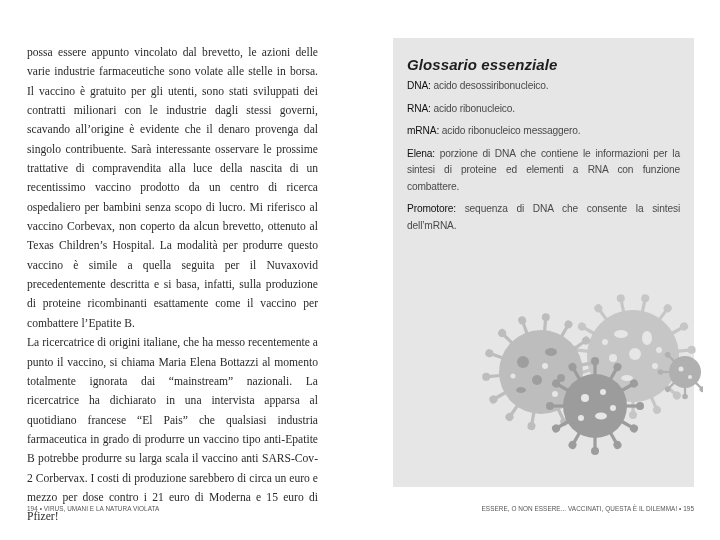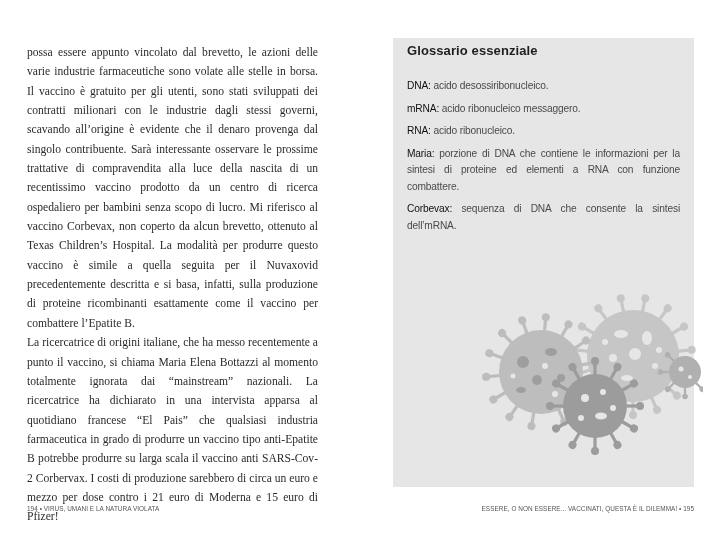--- a/index.html
+++ b/index.html
@@ -18,23 +18,23 @@
     font-family:"Liberation Sans","DejaVu Sans",sans-serif;
     font-size:6.4px; color:#555; letter-spacing:0.05px; white-space:nowrap;
   }
   .footer-left { left:27px; }
   .footer-right { right:26px; }
   .glossary-box {
     position:absolute; left:33px; top:38px; width:301px; height:449px;
     background:#e6e6e6;
   }
   .glossary-title {
-    position:absolute; left:14px; top:5px;
+    position:absolute; left:14px; top:18px;
     font-family:"Liberation Sans","DejaVu Sans",sans-serif;
-    font-size:13px; font-weight:bold; color:#1e1e1e; letter-spacing:0.1px;
+    font-size:15px; font-weight:bold; color:#1e1e1e; letter-spacing:0.1px;font-style:italic;
   }
   .glossary-list {
     position:absolute; left:14px; top:40px; width:273px;
     font-family:"Liberation Sans","DejaVu Sans",sans-serif;
     font-size:10.2px; line-height:16.5px; color:#3a3a3a; letter-spacing:-0.15px;
   }
   .entry { margin:0 0 6px 0; text-align:justify; }
   .term { color:#111; font-weight:normal; }
   .def { color:#4a4a4a; }
   .virus-art { position:absolute; left:80px; top:246px; width:230px; height:190px; }
@@ -48,24 +48,24 @@
     <p>La ricercatrice di origini italiane, che ha messo recentemente a punto il vaccino, si chiama Maria Elena Bottazzi al momento totalmente ignorata dai “mainstream” nazionali. La ricercatrice ha dichiarato in una intervista apparsa al quotidiano francese “El Pais” che qualsiasi industria farmaceutica in grado di produrre un vaccino tipo anti-Epatite B potrebbe produrre su larga scala il vaccino anti SARS-Cov-2 Corbervax. I costi di produzione sarebbero di circa un euro e mezzo per dose contro i 21 euro di Moderna e 15 euro di Pfizer!</p>
   </div>
   <div class="footer footer-left">194 • VIRUS, UMANI E LA NATURA VIOLATA</div>
 </div>
 
 <div class="page-right">
   <div class="glossary-box">
     <div class="glossary-title">Glossario essenziale</div>
     <div class="glossary-list">
       <p class="entry"><span class="term">DNA:</span><span class="def"> acido desossiribonucleico.</span></p>
+      <p class="entry"><span class="term">RNA:</span><span class="def"> acido ribonucleico.</span></p>
       <p class="entry"><span class="term">mRNA:</span><span class="def"> acido ribonucleico messaggero.</span></p>
-      <p class="entry"><span class="term">RNA:</span><span class="def"> acido ribonucleico.</span></p>
-      <p class="entry"><span class="term">Maria:</span><span class="def"> porzione di DNA che contiene le informazioni per la sintesi di proteine ed elementi a RNA con funzione combattere.</span></p>
-      <p class="entry"><span class="term">Corbevax:</span><span class="def"> sequenza di DNA che consente la sintesi dell’mRNA.</span></p>
+      <p class="entry"><span class="term">Elena:</span><span class="def"> porzione di DNA che contiene le informazioni per la sintesi di proteine ed elementi a RNA con funzione combattere.</span></p>
+      <p class="entry"><span class="term">Promotore:</span><span class="def"> sequenza di DNA che consente la sintesi dell’mRNA.</span></p>
     </div>
 
     <svg class="virus-art" viewBox="0 0 230 190" xmlns="http://www.w3.org/2000/svg">
       <defs>
         <g id="spike">
           <rect x="-1.6" y="0" width="3.2" height="14"></rect>
           <circle cx="0" cy="15" r="4"></circle>
         </g>
       </defs>
 

